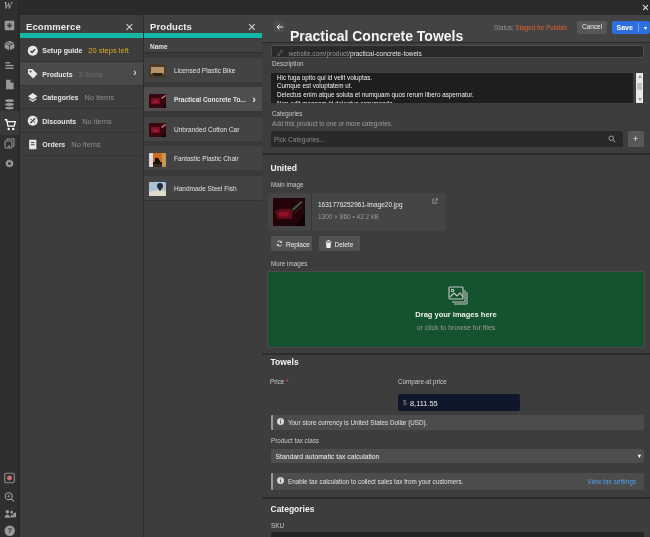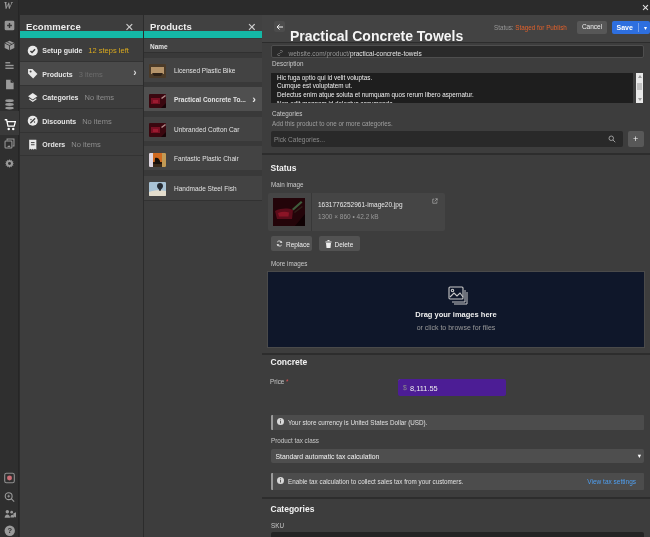--- a/index.html
+++ b/index.html
@@ -11,21 +11,21 @@
 
 
 #rail { left:0; top:0; width:19px; height:537px; background:#2f2f2f; border-right:1px solid #262626; }
 #rail .w { left:3.5px; top:0px; font-family:"Liberation Serif", serif; font-style:italic; font-weight:bold;
   font-size:10px; color:#9d9d9d; }
 .ricon { left:4px; width:11px; height:11px; }
 
 
 #panel1 { left:20px; top:15px; width:123px; height:522px; background:#3d3d3d; }
 #panel2 { left:143px; top:15px; width:119px; height:522px; background:#393939; border-left:1px solid #2c2c2c; }
-.phead { left:0; top:0; right:0; height:23px; border-bottom:7px solid #14b8a6; }
+.phead { left:0; top:0; right:0; height:23px; border-bottom:5px solid #14b8a6; }
 .phead .t { position:absolute; left:6px; top:6px; font-size:9.5px; font-weight:bold; color:#ededed; letter-spacing:.1px; }
 .phead .x { position:absolute; top:5.5px; font-size:11px; color:#cfcfcf; }
 
 .mrow { left:0; right:0; height:23.5px; border-bottom:1px solid #333; }
 .mrow .ic { position:absolute; left:7px; top:6px; width:11.5px; height:11.5px; }
 .mrow .lb { position:absolute; left:22.3px; top:7.5px; font-size:7px; font-weight:bold; color:#e6e6e6; }
 .mrow .vl { font-size:7.5px; font-weight:normal; color:#8e8e8e; margin-left:6px; }
 
 .prow { left:0; right:0; height:24px; background:#434343; }
 .prow .th { position:absolute; left:5px; top:6.5px; width:17px; height:14px; border-radius:1px; overflow:hidden; }
@@ -114,21 +114,21 @@
   <div id="panel1" class="abs">
     <div class="phead abs">
         <span class="t">Ecommerce</span>
         <span class="x" style="right:9px">✕</span>
       </div>
     <div class="mrow abs" style="top:23.5px">
       <svg class="ic" viewBox="0 0 16 16">
           <circle cx="8" cy="8" r="7" fill="#e9e9e9"></circle>
           <path d="M4.8 8.2l2.2 2.2 4.2-4.6" fill="none" stroke="#3b3b3b" stroke-width="2"></path>
         </svg>
-      <span class="lb">Setup guide<span class="vl" style="color:#d9a91e">12 steps left</span></span>
+      <span class="lb">Setup guide<span class="vl" style="color:#d9a91e">20 steps left</span></span>
     </div>
     <div class="mrow abs" style="top:47px;background:#4a4a4a">
       <svg class="ic" viewBox="0 0 16 16">
           <path d="M1.5 1.5h6l7 7-6 6-7-7z" fill="#e9e9e9"></path>
           <circle cx="5" cy="5" r="1.4" fill="#4a4a4a"></circle>
         </svg>
       <span class="lb">Products<span class="vl" style="color:#6c6c6c">3 items</span></span>
       <span style="position:absolute;right:6.5px;top:4.5px;font-size:10px;color:#dcdcdc;font-weight:bold">›</span>
     </div>
     <div class="mrow abs" style="top:70.5px">
@@ -261,21 +261,21 @@
           <circle cx="6.5" cy="6.5" r="4.5"></circle>
           <path d="M10 10l4.5 4.5"></path>
         </svg>
     </div>
     <div class="abs" style="left:366px;top:131px;width:16px;height:16px;background:#585858;border-radius:2px">
       <span style="position:absolute;left:5px;top:2.5px;font-size:9px;color:#f0f0f0">+</span>
     </div>
 
     <div class="abs divider" style="top:153px"></div>
 
-    <span class="abs h2" style="left:8.5px;top:163px">Status</span>
+    <span class="abs h2" style="left:8.5px;top:163px">United</span>
     <span class="abs lbl" style="left:9px;top:181px">Main image</span>
 
     <div class="abs" style="left:6px;top:193px;width:177px;height:38px;background:#454545;border-radius:2px">
       <div style="position:absolute;left:5px;top:4.5px;width:32px;height:28px;overflow:hidden">
         <svg width="32" height="28" viewBox="0 0 32 28">
             <rect width="32" height="28" fill="#230409"></rect>
             <path d="M22 28H32V16z" fill="#0f0103"></path>
             <path d="M2 13c6-3 13-3 18-1l-1 9H4z" fill="#5c0c1a"></path>
             <path d="M5 15c4-1.5 8-1.5 11-.5l-.5 4H6z" fill="#8c1426"></path>
             <path d="M19 11l9-8 1.5 1.5-9 8z" fill="#3f5c3c"></path>
@@ -298,38 +298,38 @@
       <span style="position:absolute;left:15px;top:4.5px">Replace</span>
     </div>
     <div class="abs btn" style="left:56.5px;top:236px;width:41px;height:15px">
       <svg style="position:absolute;left:6px;top:3.5px" width="7" height="8" viewBox="0 0 14 16" fill="#efefef">
           <path d="M1 3h12v2H1zM5 0h4v2H5zM2 6h10l-1 10H3z"></path>
         </svg>
       <span style="position:absolute;left:16px;top:4.5px">Delete</span>
     </div>
 
     <span class="abs lbl" style="left:9px;top:259.5px">More images</span>
-    <div class="abs" style="left:5px;top:271px;width:378px;height:77px;background:#0f172a;border:1px solid #4a4a4a">
+    <div class="abs" style="left:5px;top:271px;width:378px;height:77px;background:#14532d;border:1px solid #4a4a4a">
       <svg style="position:absolute;left:180px;top:13.5px" width="20" height="20" viewBox="0 0 20 20" fill="none" stroke="#c9c9c9" stroke-width="1.1">
         <rect x="1" y="1" width="14" height="12" rx="1"></rect>
         <circle cx="4.5" cy="4.5" r="1.2"></circle>
         <path d="M2 11l4-4 3 3 3-3 3 4"></path>
         <path d="M17 4v12H4" stroke-width="1"></path>
         <path d="M19 6v12H6" stroke-width="1"></path>
       </svg>
       <div style="position:absolute;left:0;right:0;top:38px;text-align:center;font-size:7.5px;font-weight:bold;color:#f0f0f0">Drag your images here</div>
       <div style="position:absolute;left:0;right:0;top:51.5px;text-align:center;font-size:7px;color:#9a9a9a">or click to browse for files</div>
     </div>
 
     <div class="abs divider" style="top:353px"></div>
-    <span class="abs h2" style="left:8.5px;top:357px">Concrete</span>
+    <span class="abs h2" style="left:8.5px;top:357px">Towels</span>
 
     <span class="abs lbl" style="left:8px;top:377.5px">Price <span style="color:#e05252">*</span></span>
     <span class="abs lbl" style="left:136px;top:377.5px">Compare-at price</span>
-    <div class="abs inp" style="left:136px;top:379px;width:108px;height:16.5px;background:#4c1d95">
+    <div class="abs inp" style="left:136px;top:394px;width:122px;height:16.5px;background:#0f172a">
       <span class="abs" style="left:5px;top:5px;font-size:6.8px;color:#8a8a8a">$</span>
       <span class="abs" style="left:12px;top:4.5px;font-size:7.4px;color:#ededed">8,111.55</span>
     </div>
 
     <div class="abs banner" style="top:414.5px">
       <svg class="ii" viewBox="0 0 16 16">
           <circle cx="8" cy="8" r="8" fill="#d8d8d8"></circle>
           <rect x="7" y="6.5" width="2" height="6" fill="#4a4a4a"></rect>
           <rect x="7" y="3" width="2" height="2" fill="#4a4a4a"></rect>
         </svg>

